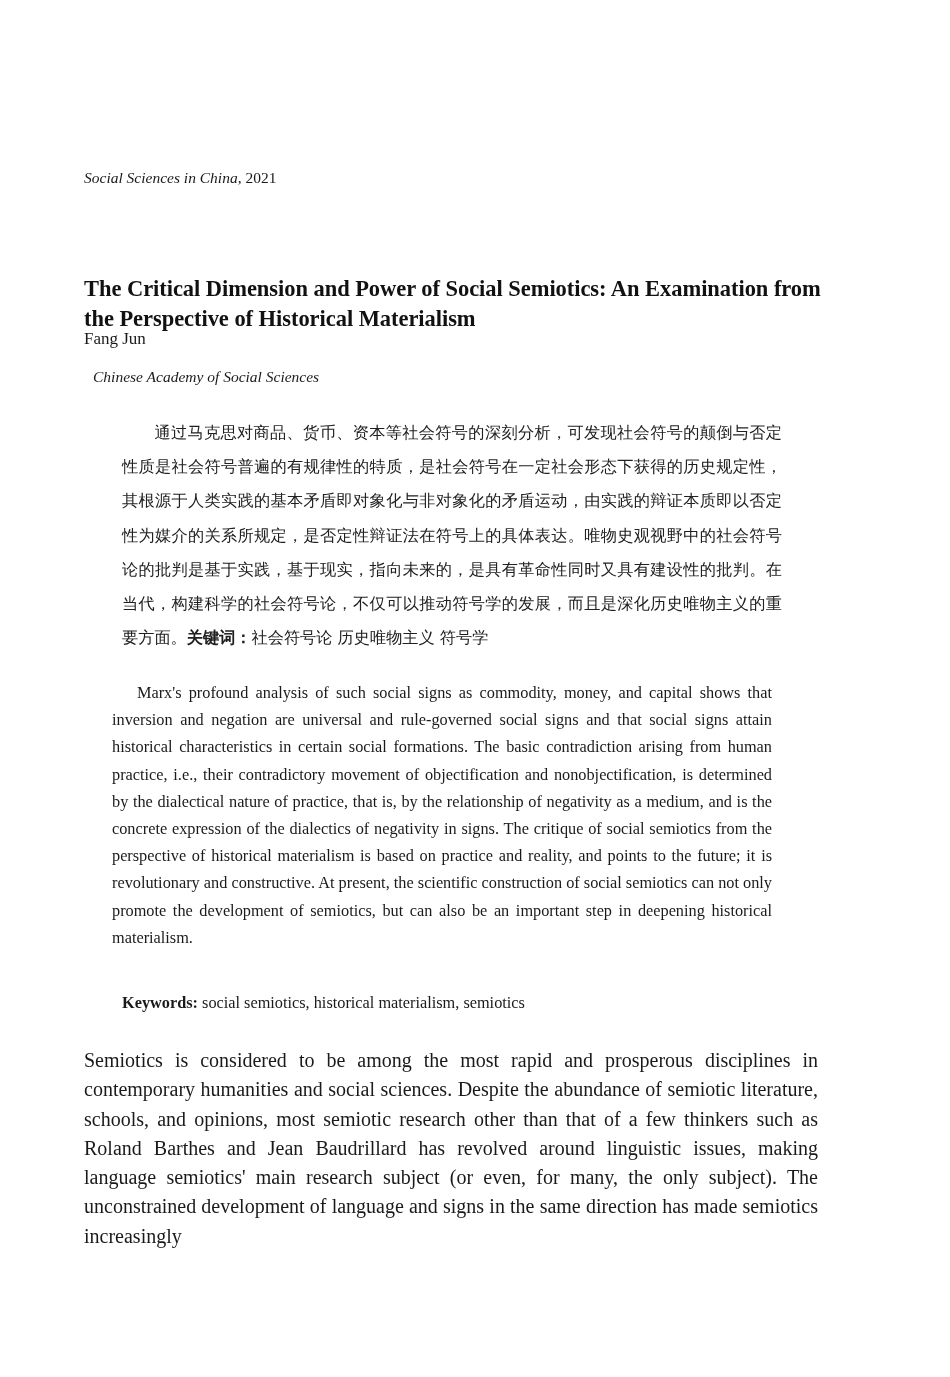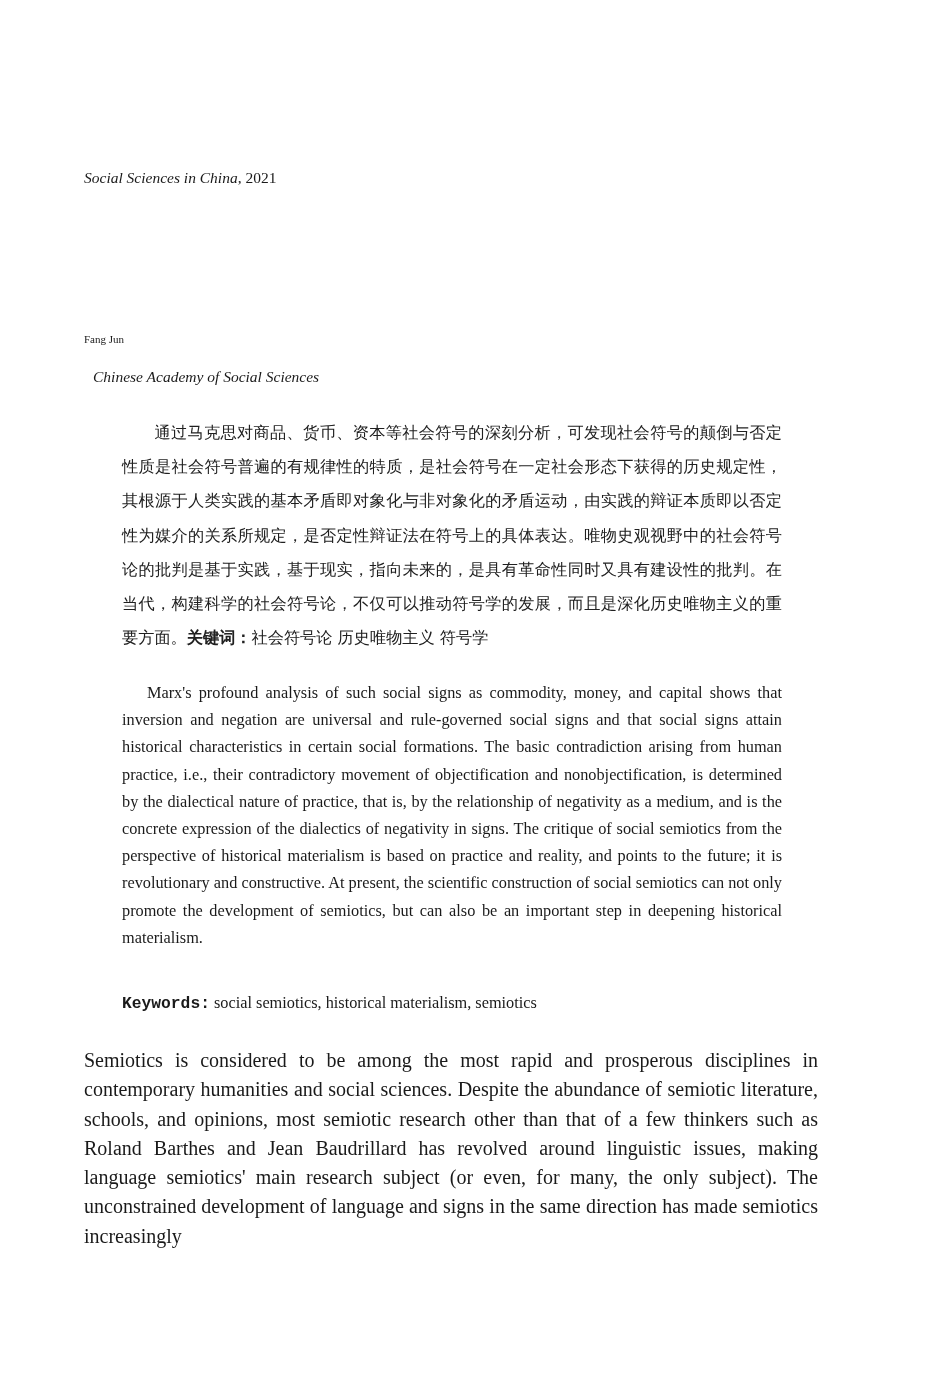--- a/index.html
+++ b/index.html
@@ -50,21 +50,21 @@
     line-height: 30px;
     letter-spacing: -0.05px;
     color: #111111;
   }
 
   .author {
     position: absolute;
     left: 84px;
     top: 327px;
     width: 740px;
-    font-size: 11px;
+    font-size: 17px;
     line-height: 24px;
     color: #1a1a1a;
   }
 
   .affiliation {
     position: absolute;
     left: 84px;
     top: 366px;
     width: 740px;
     font-size: 15.5px;
@@ -87,40 +87,40 @@
     text-justify: inter-ideograph;
     text-indent: 2em;
     color: #202020;
   }
   .abstract-cn .kw-label {
     font-weight: bold;
   }
 
   .abstract-en {
     position: absolute;
-    left: 122px;
+    left: 112px;
     top: 679px;
     width: 660px;
     font-size: 16.3px;
     line-height: 27.2px;
     text-align: justify;
     text-indent: 25px;
     color: #1a1a1a;
   }
 
   .keywords {
     position: absolute;
     left: 122px;
     top: 991px;
     width: 660px;
     font-size: 16.3px;
     line-height: 24px;
     color: #1a1a1a;
   }
-  .keywords .kw-label { font-weight: bold; font-family: Liberation Mono, monospace; }
+  .keywords .kw-label { font-weight: bold; }
 
   
   .body-text {
     position: absolute;
     left: 84px;
     top: 1046px;
     width: 734px;
     font-size: 20px;
     line-height: 29.3px;
     text-align: justify;
@@ -129,20 +129,21 @@
 </style>
 </head>
 <body>
 
 <div class="page">
 
   <div class="journal-header">
     <div class="journal-line"><span class="journal-name">Social Sciences in China</span><span>, </span><span>2021</span></div>
   </div>
 
+  <h1 class="title">The Critical Dimension and Power of Social Semiotics: An Examination from the Perspective of Historical Materialism</h1>
 
   <div class="author">Fang Jun</div>
 
   <div class="affiliation">Chinese Academy of Social Sciences</div>
 
   <div class="abstract-cn"><span>通过马克思对商品、货币、资本等社会符号的深刻分析，可发现社会符号的颠倒与否定性质是社会符号普遍的有规律性的特质，是社会符号在一定社会形态下获得的历史规定性，其根源于人类实践的基本矛盾即对象化与非对象化的矛盾运动，由实践的辩证本质即以否定性为媒介的关系所规定，是否定性辩证法在符号上的具体表达。唯物史观视野中的社会符号论的批判是基于实践，基于现实，指向未来的，是具有革命性同时又具有建设性的批判。在当代，构建科学的社会符号论，不仅可以推动符号学的发展，而且是深化历史唯物主义的重要方面。</span><span class="kw-label">关键词：</span><span>社会符号论 历史唯物主义 符号学</span></div>
 
   <div class="abstract-en">Marx's profound analysis of such social signs as commodity, money, and capital shows that inversion and negation are universal and rule-governed social signs and that social signs attain historical characteristics in certain social formations. The basic contradiction arising from human practice, i.e., their contradictory movement of objectification and nonobjectification, is determined by the dialectical nature of practice, that is, by the relationship of negativity as a medium, and is the concrete expression of the dialectics of negativity in signs. The critique of social semiotics from the perspective of historical materialism is based on practice and reality, and points to the future; it is revolutionary and constructive. At present, the scientific construction of social semiotics can not only promote the development of semiotics, but can also be an important step in deepening historical materialism.</div>
 
   <div class="keywords"><span class="kw-label">Keywords:</span> <span>social semiotics, historical materialism, semiotics</span></div>

